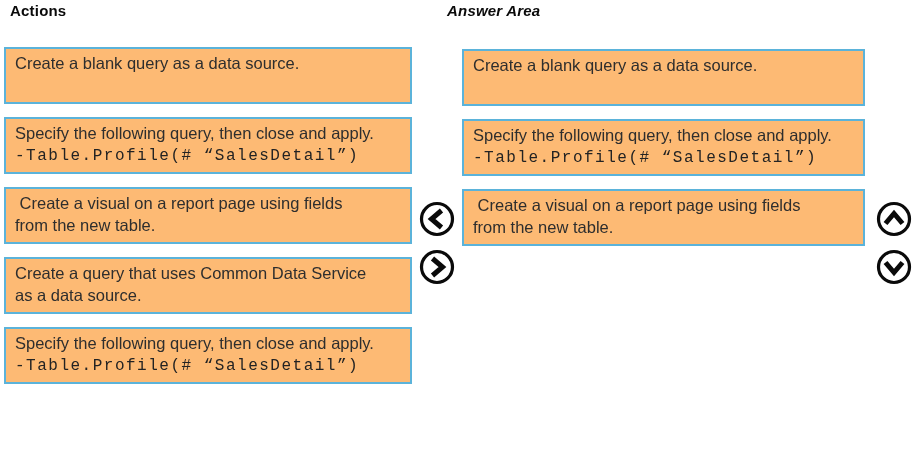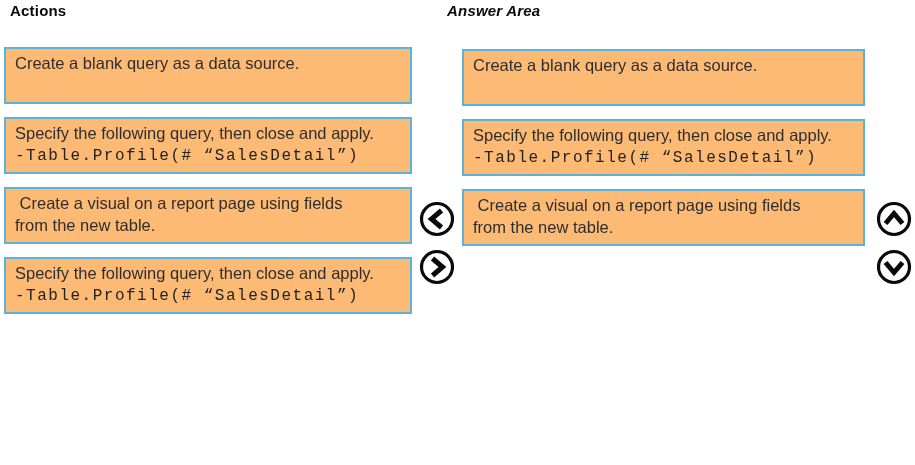--- a/index.html
+++ b/index.html
@@ -63,20 +63,25 @@
     <div class="card">
     <div class="card-text">Specify the following query, then close and apply.</div>
     <div class="card-code">-Table.Profile(# “SalesDetail”)</div>
   </div>
     <div class="card">
     <div class="card-text"> Create a visual on a report page using fields
 from the new table.</div>
 
   </div>
     <div class="card">
+    <div class="card-text">Create a query that uses Common Data Service
+as a data source.</div>
+
+  </div>
+    <div class="card">
     <div class="card-text">Specify the following query, then close and apply.</div>
     <div class="card-code">-Table.Profile(# “SalesDetail”)</div>
   </div>
   </div>
 <div class="col" id="answer-list">
     <div class="card">
     <div class="card-text">Create a blank query as a data source.</div>
 
   </div>
     <div class="card">

